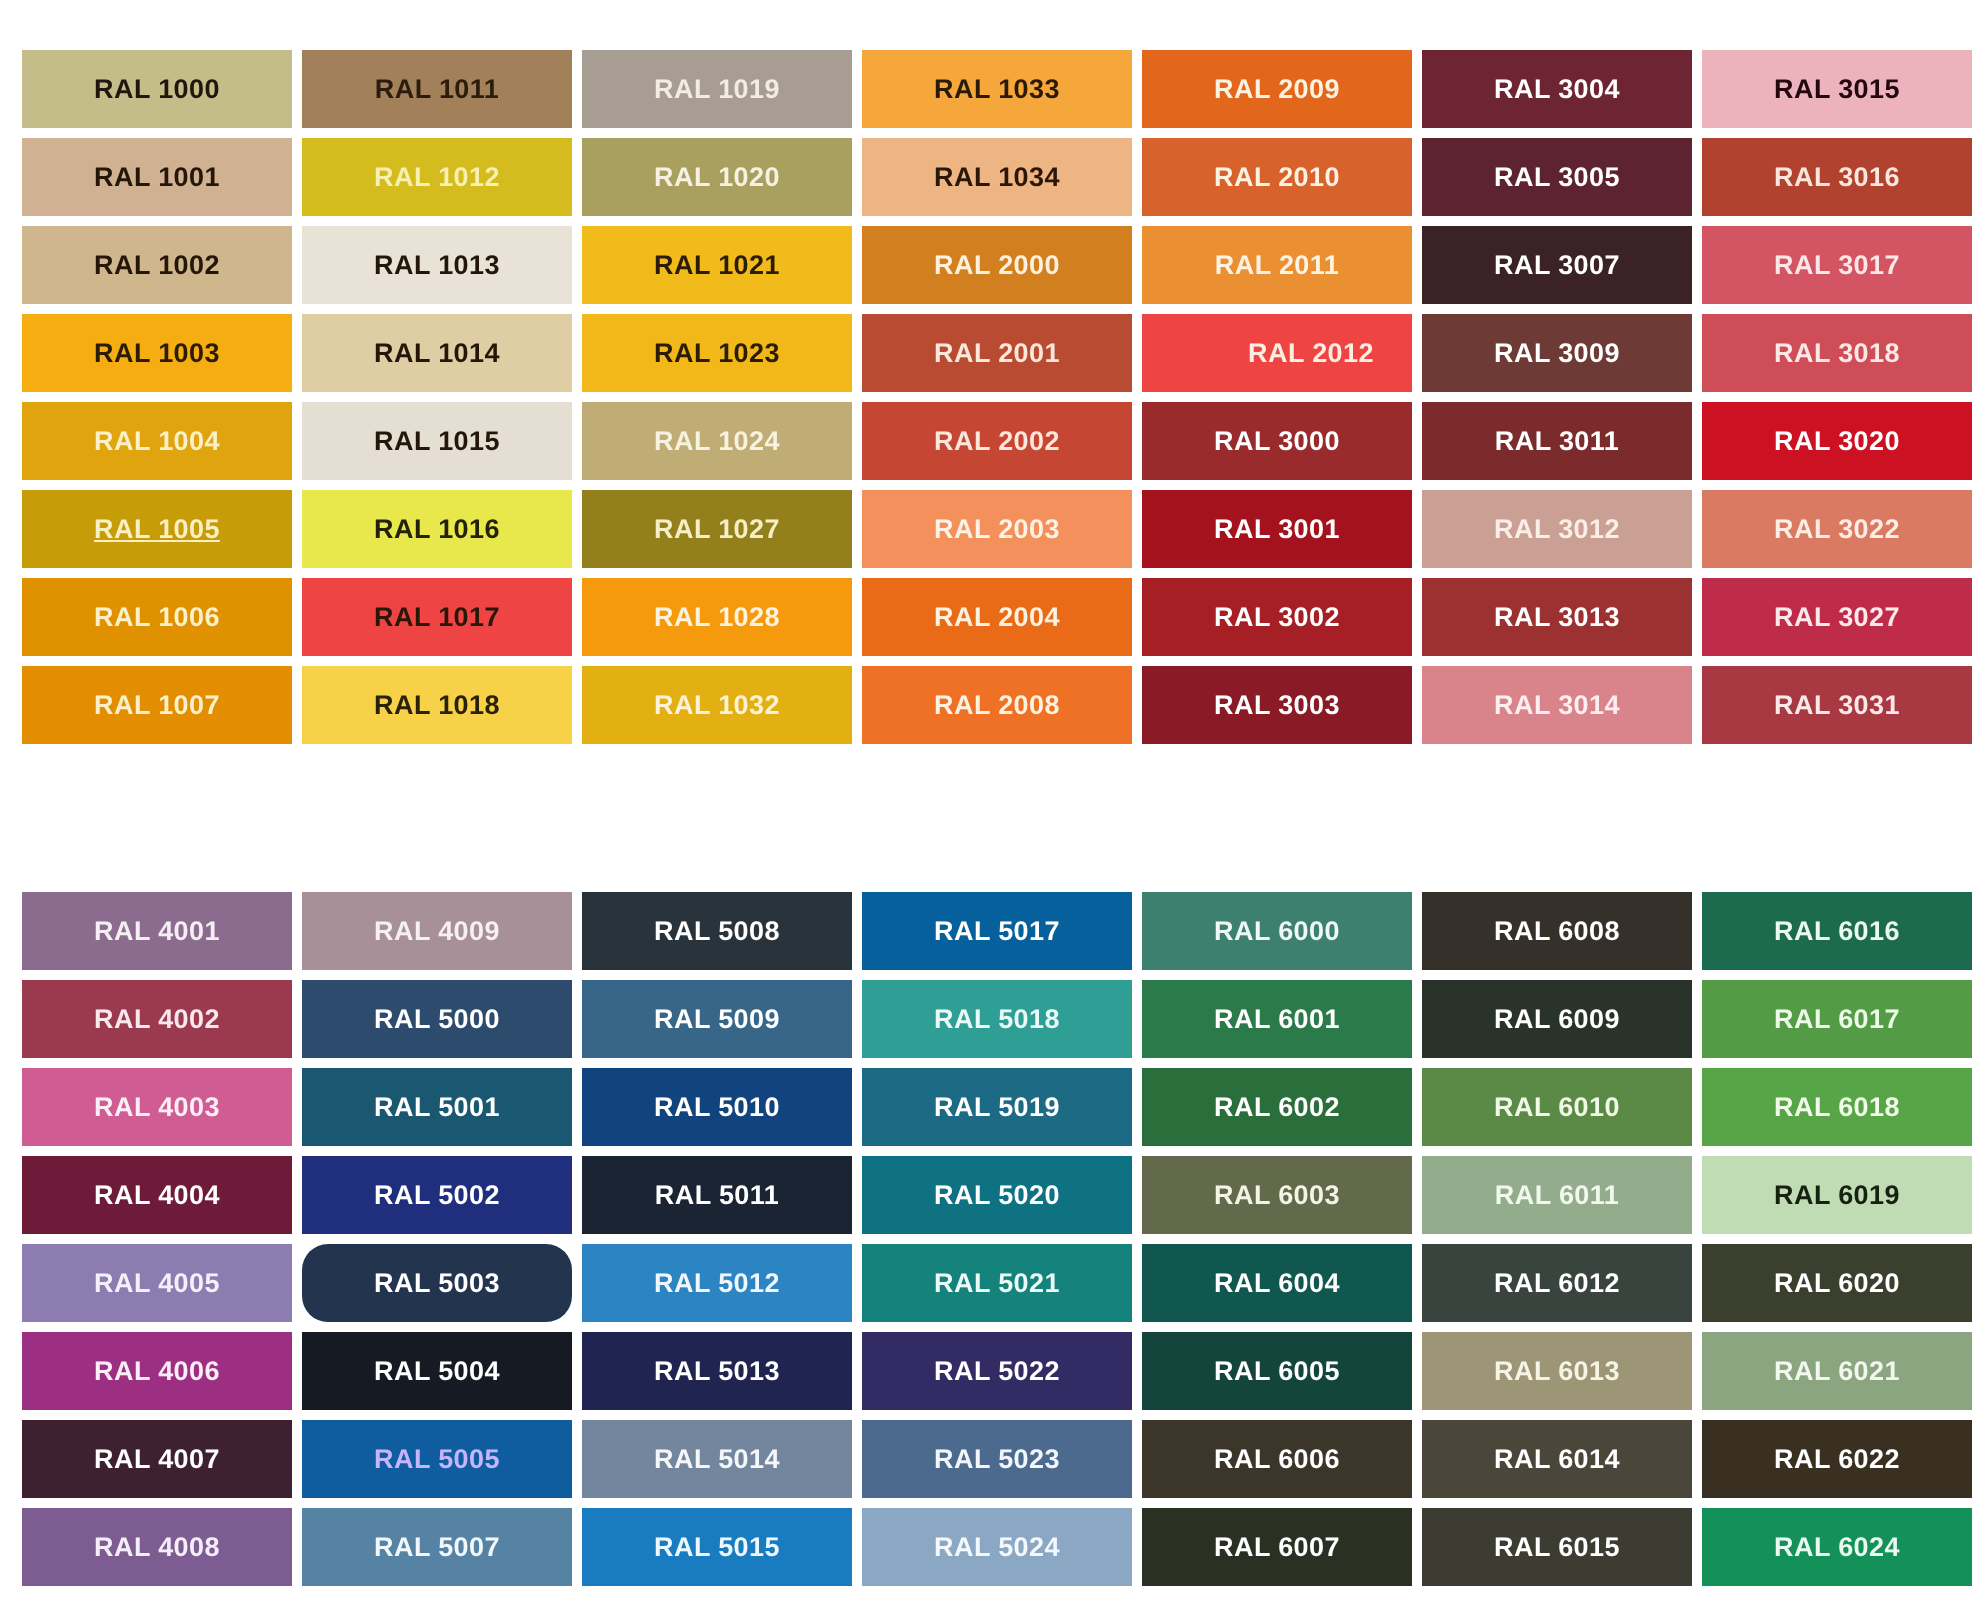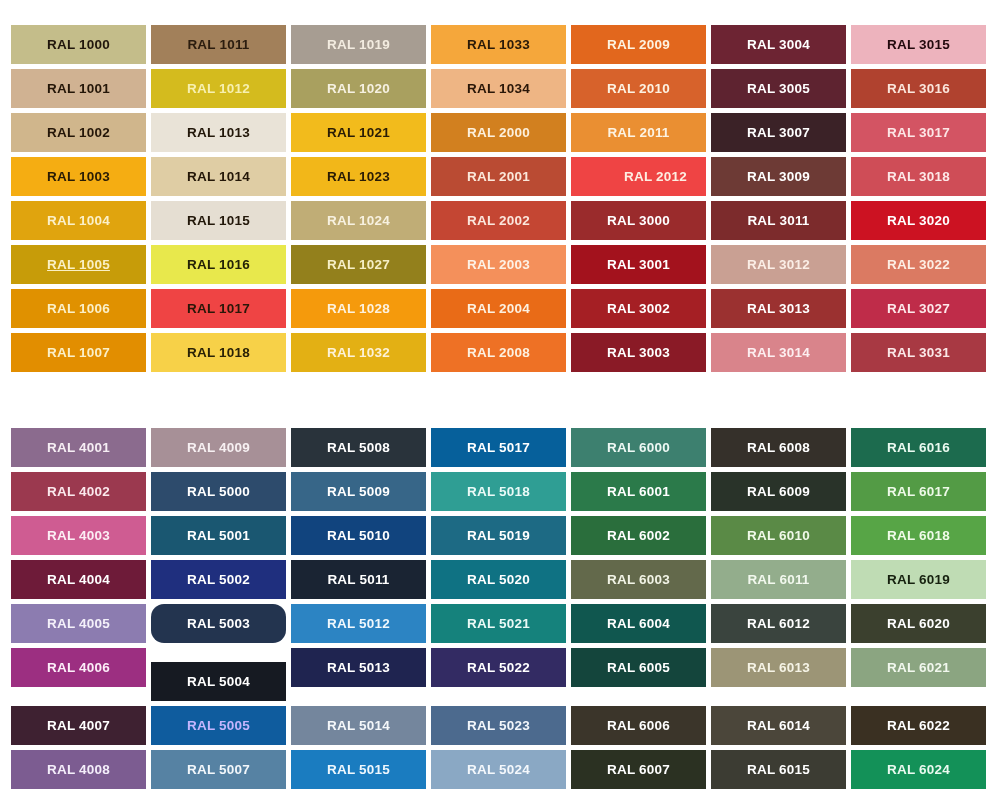--- a/index.html
+++ b/index.html
@@ -21,21 +21,21 @@
   }
   .table-block {
     position: absolute;
     left: 11px;
     display: grid;
     grid-template-columns: repeat(7, 135px);
     column-gap: 5px;
     row-gap: 5px;
   }
   #table-top { top: 25px; }
-  #table-bottom { top: 428px; }
+  #table-bottom { top: 446px; }
 
   .swatch {
     height: 39px;
     display: flex;
     align-items: center;
     justify-content: center;
     box-sizing: border-box;
     font-size: 13.5px;
     font-weight: bold;
     letter-spacing: 0.2px;
@@ -323,21 +323,21 @@
       </div>
       <div class="swatch" style="background: rgb(58, 68, 62); color: rgb(255, 255, 255);">
         <span class="swatch-label">RAL 6012</span>
       </div>
       <div class="swatch" style="background: rgb(59, 64, 46); color: rgb(255, 255, 255);">
         <span class="swatch-label">RAL 6020</span>
       </div>
       <div class="swatch" style="background: rgb(156, 47, 129); color: rgb(252, 238, 248);">
         <span class="swatch-label">RAL 4006</span>
       </div>
-      <div class="swatch" style="background: rgb(22, 26, 34); color: rgb(255, 255, 255); margin-top: 14px;">
+      <div class="swatch" style="background: rgb(22, 26, 34); color: rgb(255, 255, 255);">
         <span class="swatch-label">RAL 5004</span>
       </div>
       <div class="swatch" style="background: rgb(31, 36, 80); color: rgb(255, 255, 255);">
         <span class="swatch-label">RAL 5013</span>
       </div>
       <div class="swatch" style="background: rgb(51, 43, 99); color: rgb(255, 255, 255);">
         <span class="swatch-label">RAL 5022</span>
       </div>
       <div class="swatch" style="background: rgb(20, 69, 60); color: rgb(255, 255, 255);">
         <span class="swatch-label">RAL 6005</span>

